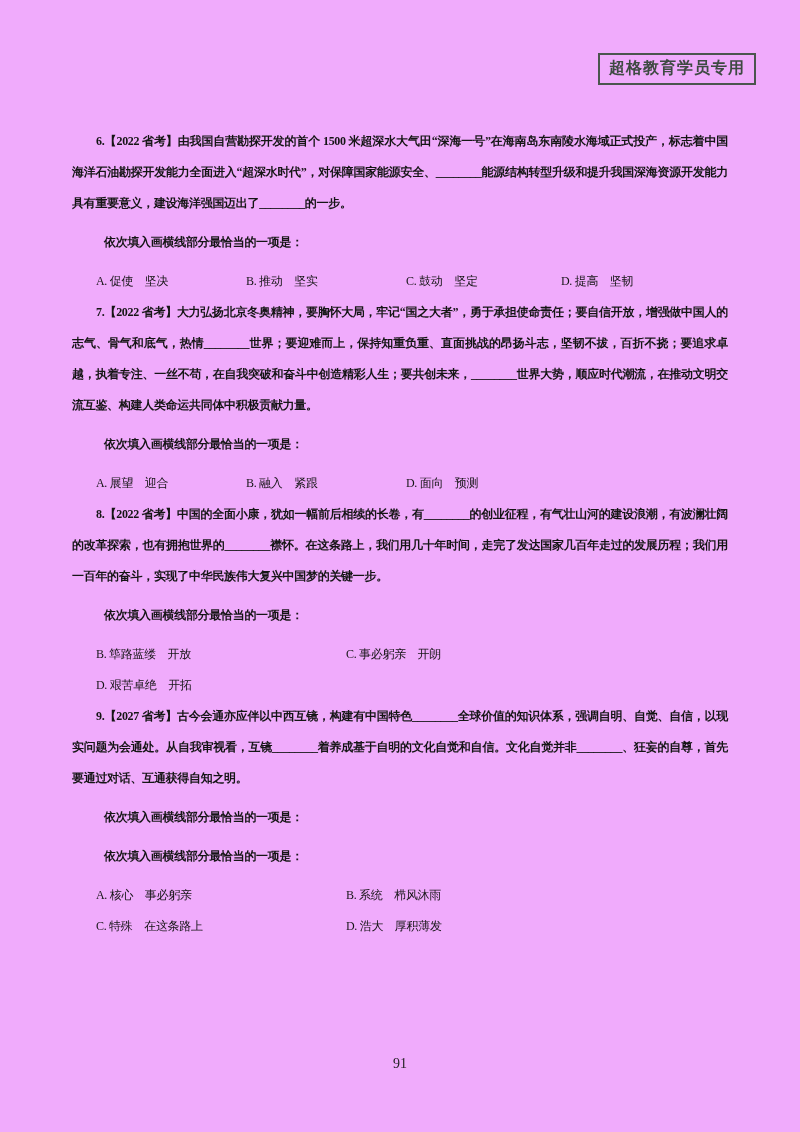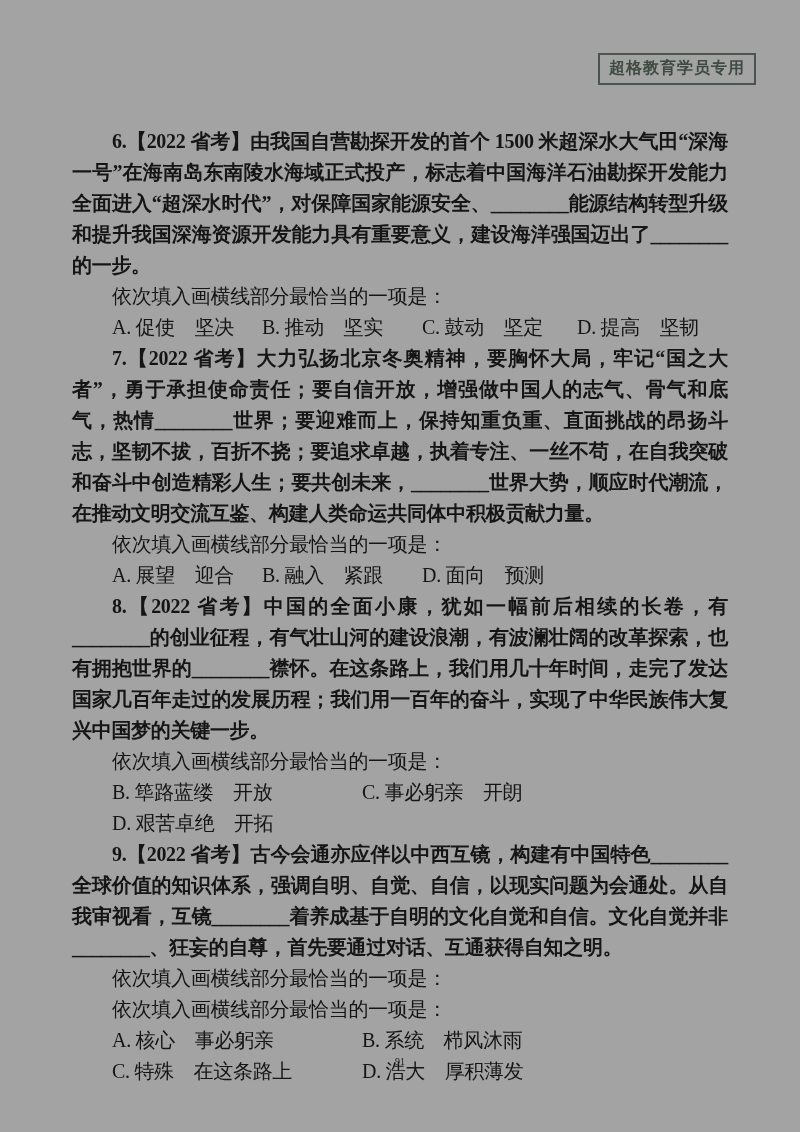--- a/index.html
+++ b/index.html
@@ -1,56 +1,56 @@
 <!DOCTYPE html>
 <html><head>
 <meta charset="utf-8">
 <style>
   html,body{margin:0;padding:0;background:#e8e8e8;}
   .page{
     position:relative;
     width:800px;height:1132px;
     margin:0 auto;
-    background:#a3a3a3;
+    background:#f0abfc;
     font-family:"Liberation Serif","DejaVu Serif",serif;
     color:#151515;
     overflow:hidden;
   }
   .badge{
     position:absolute;
     top:53px;left:598px;
     border:2px solid #4b554e;
     padding:3px 9px 4px 9px;
     font-size:16px;
     font-weight:bold;
     letter-spacing:1px;
     color:#3e4a42;
     white-space:nowrap;
   }
   .content{
     position:absolute;
     left:72px;top:126px;
     width:656px;
-    font-size:20px;
+    font-size:12px;
     line-height:31px;
     letter-spacing:-0.3px;
     text-align:justify;
   }
   .question{margin:0;padding:0;}
   .stem{margin:0;text-indent:2em;font-weight:600;}
-  .prompt{margin:0;text-indent:2em;font-weight:400;}
+  .prompt{margin:8px;text-indent:2em;font-weight:700;}
   .options{padding-left:2em;font-weight:400;}
   .cols4{display:grid;grid-template-columns:150px 160px 155px 1fr;}
   .cols2{display:grid;grid-template-columns:250px 1fr;}
   .option{display:block;white-space:nowrap;}
   .pagenum{
     position:absolute;
     top:1056px;left:0;width:100%;
     text-align:center;
-    font-size:10px;
+    font-size:14px;
     color:#222;
   }
 </style>
 </head>
 <body>
 
 <div class="page">
 
   <div class="badge">超格教育学员专用</div>
 
@@ -81,21 +81,21 @@
       <p class="stem">8.【2022 省考】中国的全面小康，犹如一幅前后相续的长卷，有________的创业征程，有气壮山河的建设浪潮，有波澜壮阔的改革探索，也有拥抱世界的________襟怀。在这条路上，我们用几十年时间，走完了发达国家几百年走过的发展历程；我们用一百年的奋斗，实现了中华民族伟大复兴中国梦的关键一步。</p>
       <p class="prompt">依次填入画横线部分最恰当的一项是：</p>
       <div class="options cols2">
         <span class="option">B. 筚路蓝缕　开放</span>
         <span class="option">C. 事必躬亲　开朗</span>
         <span class="option">D. 艰苦卓绝　开拓</span>
       </div>
     </section>
 
     <section class="question">
-      <p class="stem">9.【2022 省考】古今会通亦应伴以中西互镜，构建有中国特色________全球价值的知识体系，强调自明、自觉、自信，以现实问题为会通处。从自我审视看，互镜________着养成基于自明的文化自觉和自信。文化自觉并非________、狂妄的自尊，首先要通过对话、互通获得自知之明。</p>
+      <p class="stem">9.【2027 省考】古今会通亦应伴以中西互镜，构建有中国特色________全球价值的知识体系，强调自明、自觉、自信，以现实问题为会通处。从自我审视看，互镜________着养成基于自明的文化自觉和自信。文化自觉并非________、狂妄的自尊，首先要通过对话、互通获得自知之明。</p>
       <p class="prompt">依次填入画横线部分最恰当的一项是：</p>
     </section>
 
     <section class="question">
       <p class="prompt">依次填入画横线部分最恰当的一项是：</p>
       <div class="options cols2">
         <span class="option">A. 核心　事必躬亲</span>
         <span class="option">B. 系统　栉风沐雨</span>
         <span class="option">C. 特殊　在这条路上</span>
         <span class="option">D. 浩大　厚积薄发</span>

